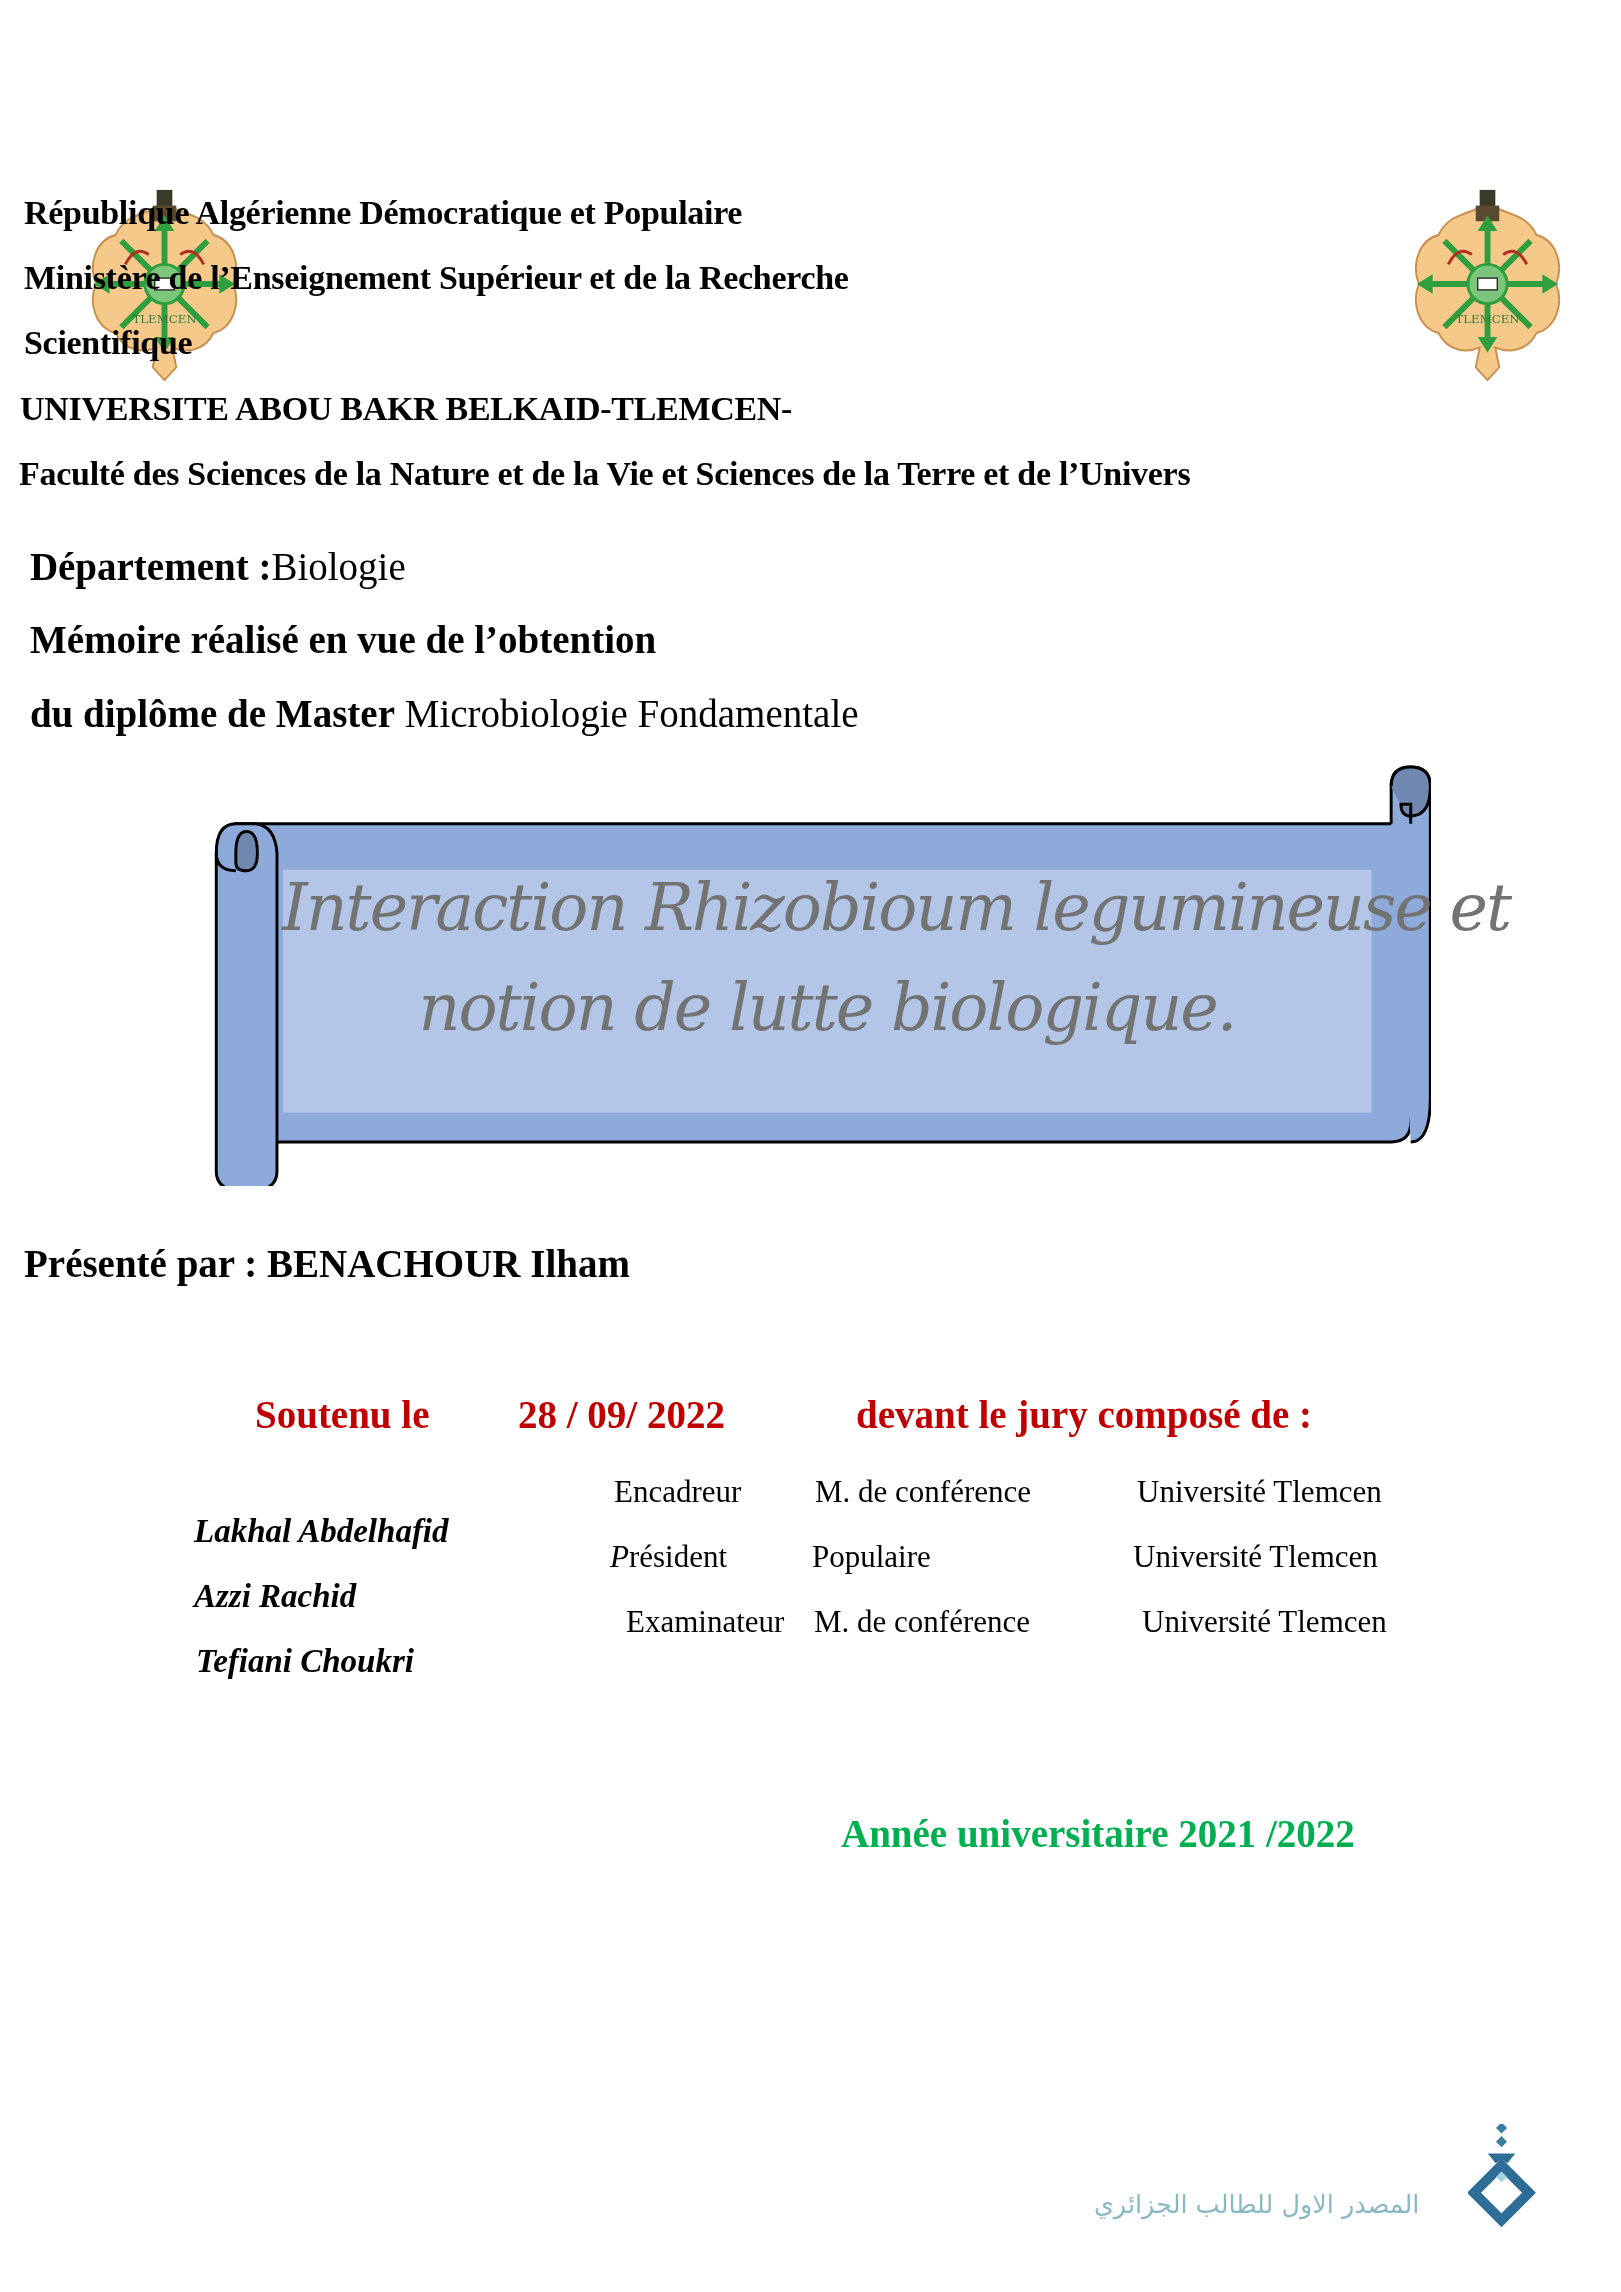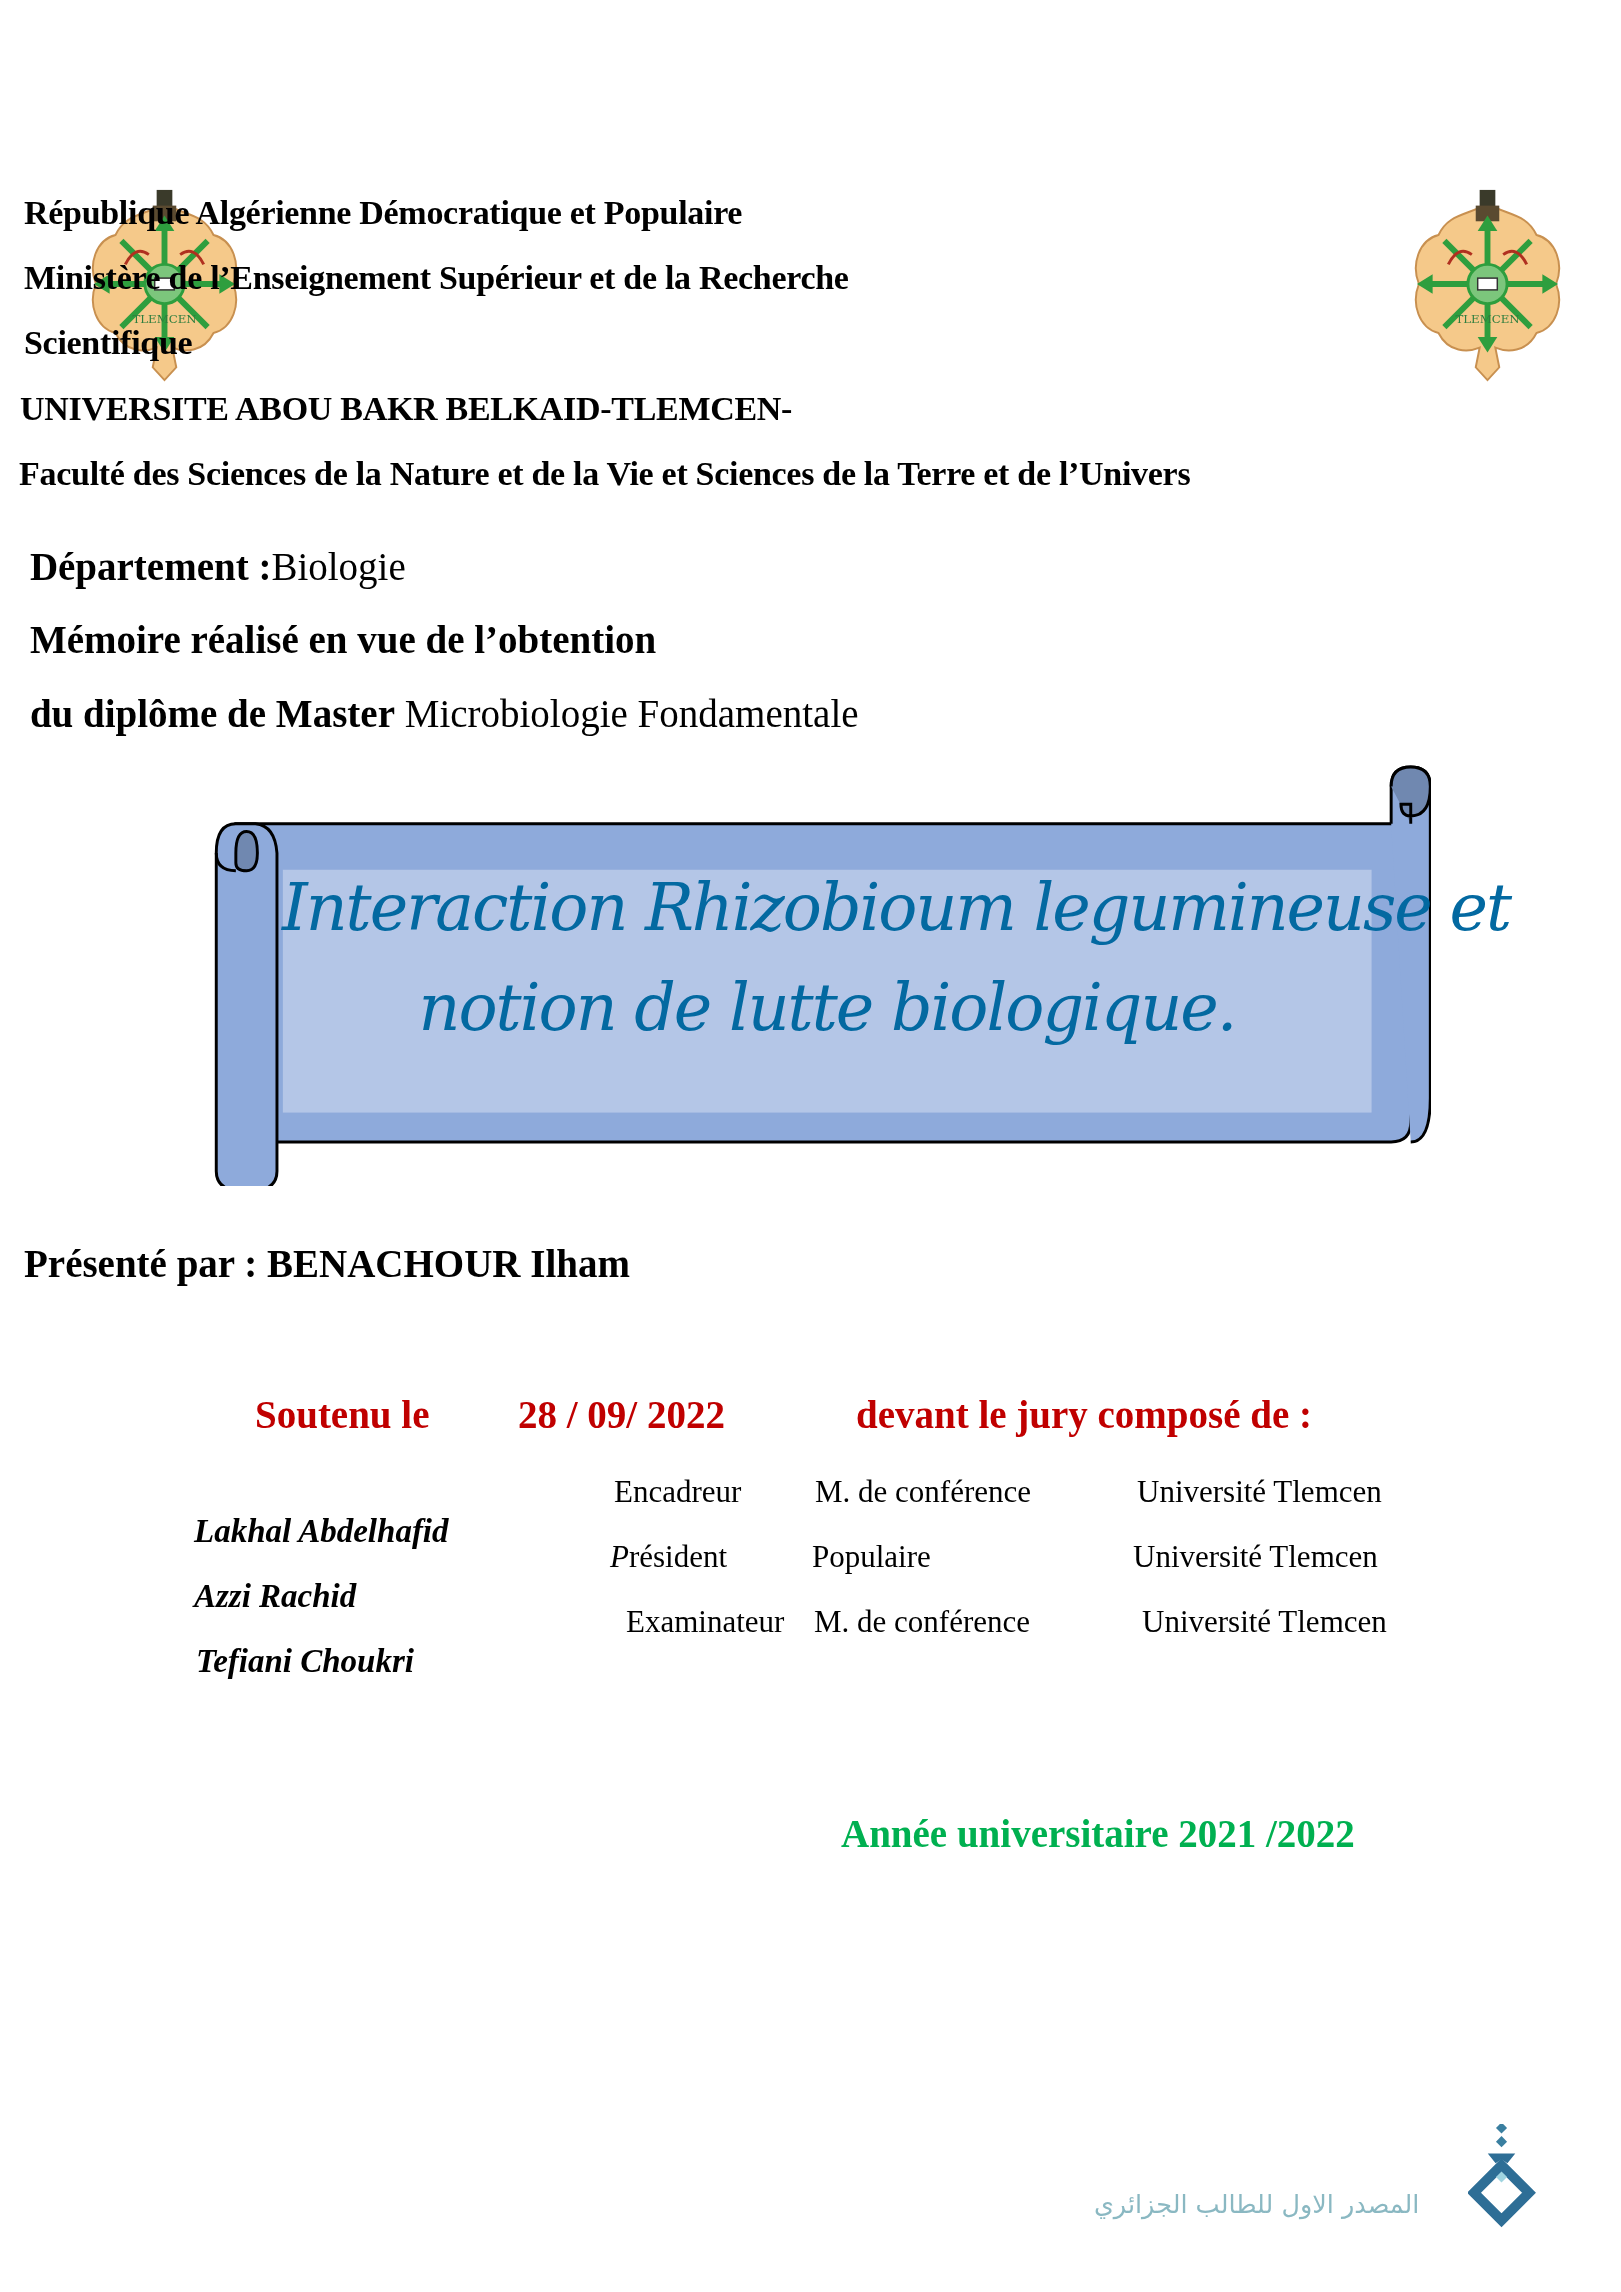--- a/index.html
+++ b/index.html
@@ -6,21 +6,21 @@
   body { width: 1621px; height: 2293px; position: relative; overflow: hidden;
          font-family: "Liberation Serif", "DejaVu Serif", serif; color: #000; }
   .center-line { position: absolute; left: 0; width: 1621px; text-align: left; white-space: nowrap; margin-left: 24px; }
   .hdr { font-weight: bold; font-size: 34px; letter-spacing: -0.3px; }
   .logo { position: absolute; width: 157px; height: 196px; }
   .bold { font-weight: bold; }
   .reg { font-weight: normal; }
   .dept { font-size: 39px; }
   .scroll-svg { position: absolute; left: 196px; top: 765px; }
   .title-line { position: absolute; left: 282px; width: 1090px; text-align: center;
-                font-style: italic; font-size: 65px; white-space: nowrap; color: #0369a1;
+                font-style: italic; font-size: 65px; white-space: nowrap; color: #737373;
                 font-family: "DejaVu Serif", "Liberation Serif", serif; letter-spacing: -2px; }
   .presented { font-size: 39px; font-weight: bold; }
   .soutenu { position: absolute; top: 1392px; font-size: 39px; font-weight: bold; color: #c00000; white-space: nowrap; }
   .jury-row { position: absolute; left: 0; width: 1621px; height: 49px; font-size: 31px; }
   .jury-row span { position: absolute; white-space: nowrap; }
   .jname { font-weight: bold; font-style: italic; font-size: 33px; margin-top: 39px; }
   .annee { position: absolute; left: 841px; top: 1811px; font-size: 39px; font-weight: bold; color: #00b050; white-space: nowrap; }
   .sahla { position: absolute; left: 1088px; top: 2132px; width: 461px; height: 108px; }
   .sahla-text { position: absolute; left: 0; top: 0; font-family: "DejaVu Sans", sans-serif; font-size: 45px; color: #5fa3b0; letter-spacing: 1px; white-space: nowrap; }
   .sahla-ar { position: absolute; left: 5.9px; top: 57px; font-family: "DejaVu Sans", sans-serif; font-size: 25.5px; color: #8ab8c2; white-space: nowrap; }

